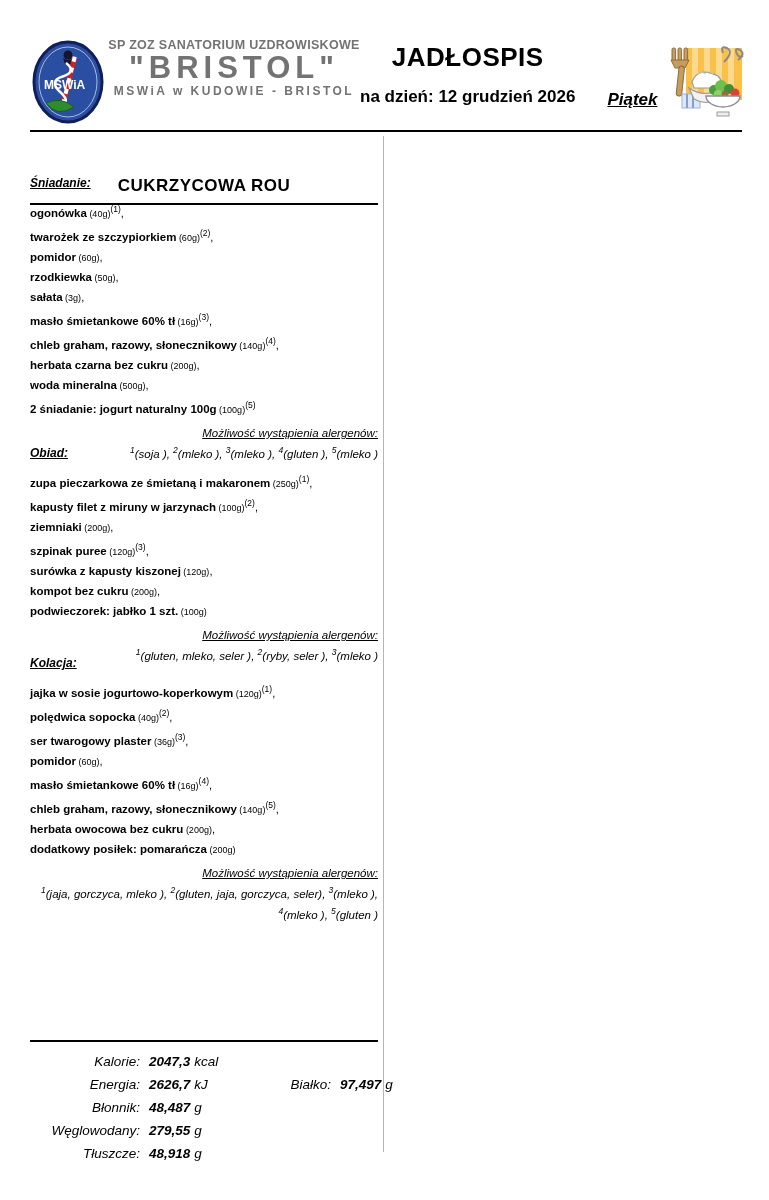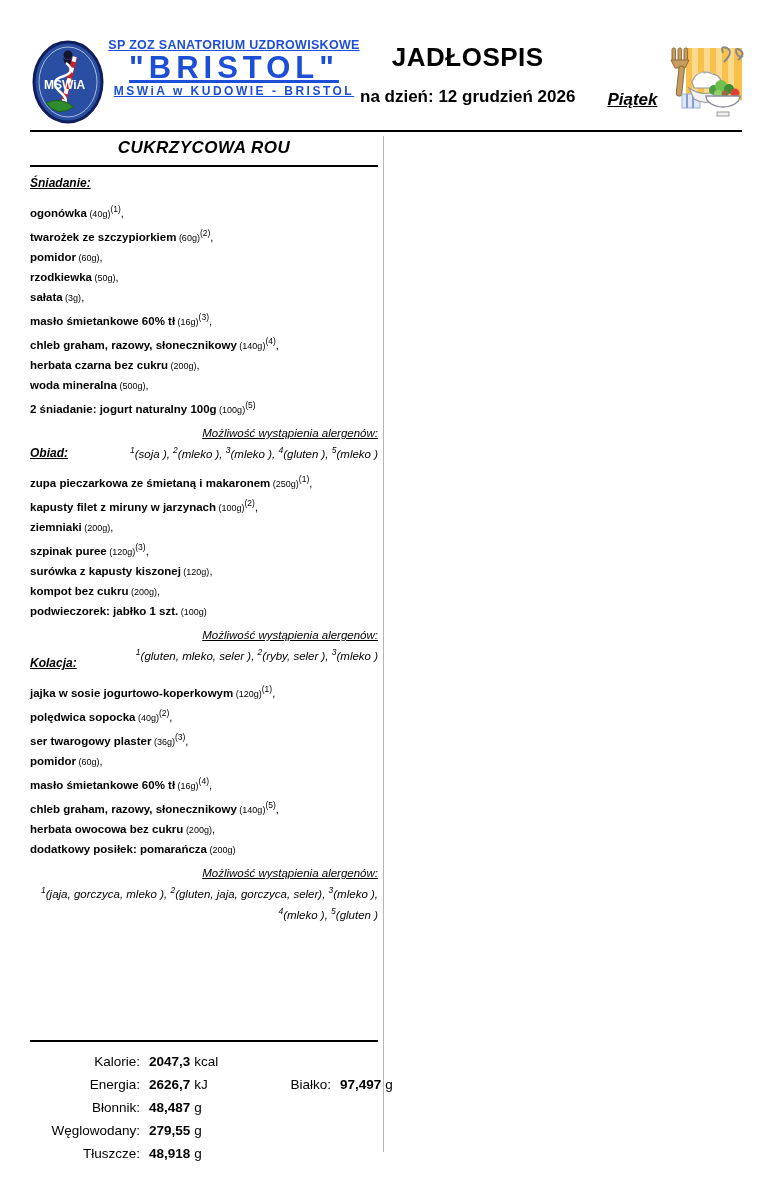--- a/index.html
+++ b/index.html
@@ -4,57 +4,57 @@
 <style>
   html,body { margin:0; padding:0; background:#ffffff; }
   #page {
     position:relative; width:769px; height:1200px; background:#fff;
     font-family:"Liberation Sans", sans-serif; color:#000; overflow:hidden;
   }
 
   
   .header { position:absolute; left:30px; top:38px; width:712px; height:94px; display:flex; align-items:flex-start; }
   .logo-wrap { width:76px; height:84px; flex:0 0 auto; margin-top:2px; }
-  .org-block { width:252px; flex:0 0 auto; margin-left:2px; text-align:center; color:#1d4ed8;text-decoration:underline; }
+  .org-block { width:252px; flex:0 0 auto; margin-left:2px; text-align:center; color:#737373; }
   .org-line1 { font-size:12.5px; font-weight:bold; letter-spacing:0.3px; white-space:nowrap; }
   .org-name  { font-size:31px; font-weight:bold; letter-spacing:5px; line-height:32px; white-space:nowrap; }
   .org-line2 { font-size:12px; font-weight:bold; letter-spacing:2.5px; white-space:nowrap; }
   .header-mid { flex:1; display:flex; justify-content:center; gap:32px; }
   .hc-left { display:flex; flex-direction:column; align-items:center; margin-top:4px; }
   .doc-title { font-size:26px; font-weight:bold; letter-spacing:0.5px; }
   .doc-date  { font-size:17px; font-weight:bold; margin-top:14px; white-space:nowrap; }
   .doc-day   { font-size:17px; font-weight:bold; font-style:italic; text-decoration:underline; margin-top:52px; }
   .food-wrap { width:90px; height:80px; flex:0 0 auto; margin-top:4px; }
 
   .hr-main { position:absolute; left:30px; top:130px; width:712px; height:2px; background:#000; }
   .v-divider { position:absolute; left:383px; top:136px; width:1px; height:1016px; background:#b5b5b5; }
 
   
   .diet-head { position:absolute; left:30px; top:138px; width:348px; }
-  .diet-title { text-align:center; font-size:17px; font-weight:bold; font-style:italic; letter-spacing:0.5px; }
+  .diet-title { text-align:center; font-size:17px; font-weight:bold; letter-spacing:0.5px;margin-top:38px; }
   .hr-sub { margin-top:7px; height:2px; background:#000; width:100%; }
 
   .meal { position:absolute; left:30px; width:348px; }
   #meal-0 { top:176px; }
   #meal-1 { top:446px; }
   #meal-2 { top:656px; }
   .meal-title { font-size:12px; font-weight:bold; font-style:italic; text-decoration:underline; margin-bottom:10px; }
   .meal-item { font-size:11.5px; font-weight:bold; line-height:19px; }
   .item-portion { font-size:9px; font-weight:normal;margin-top:20px; }
   .item-sup { font-size:8.5px; font-weight:normal; vertical-align:5px; }
   .item-suffix { font-size:11px; font-weight:normal; }
   .allergen-block { margin-top:5px; text-align:right; font-style:italic; font-size:11.5px; }
   .allergen-note { text-decoration:underline; line-height:17px; }
   .allergen-line { line-height:17px; }
   .a-sup { font-size:8.5px; vertical-align:5px; }
 
   
   .nutrition { position:absolute; left:30px; top:1040px; width:348px; }
   .n-hr { height:2px; background:#000; width:100%; margin-bottom:8px; }
-  .n-row { position:relative; height:23px; font-size:13.5px; line-height:23px; }
+  .n-row { position:relative; height:23px; font-size:13.5px; line-height:23px;font-style:italic; }
   .n-label { display:inline-block; width:110px; text-align:right; margin-right:9px; }
   .n-value { font-weight:bold; margin-right:4px; }
   .n-extra { position:absolute; left:243px; top:0; white-space:nowrap; }
   .n-extra .n-label { width:58px; }
 </style>
 </head>
 <body>
 
 <div id="page">
 

